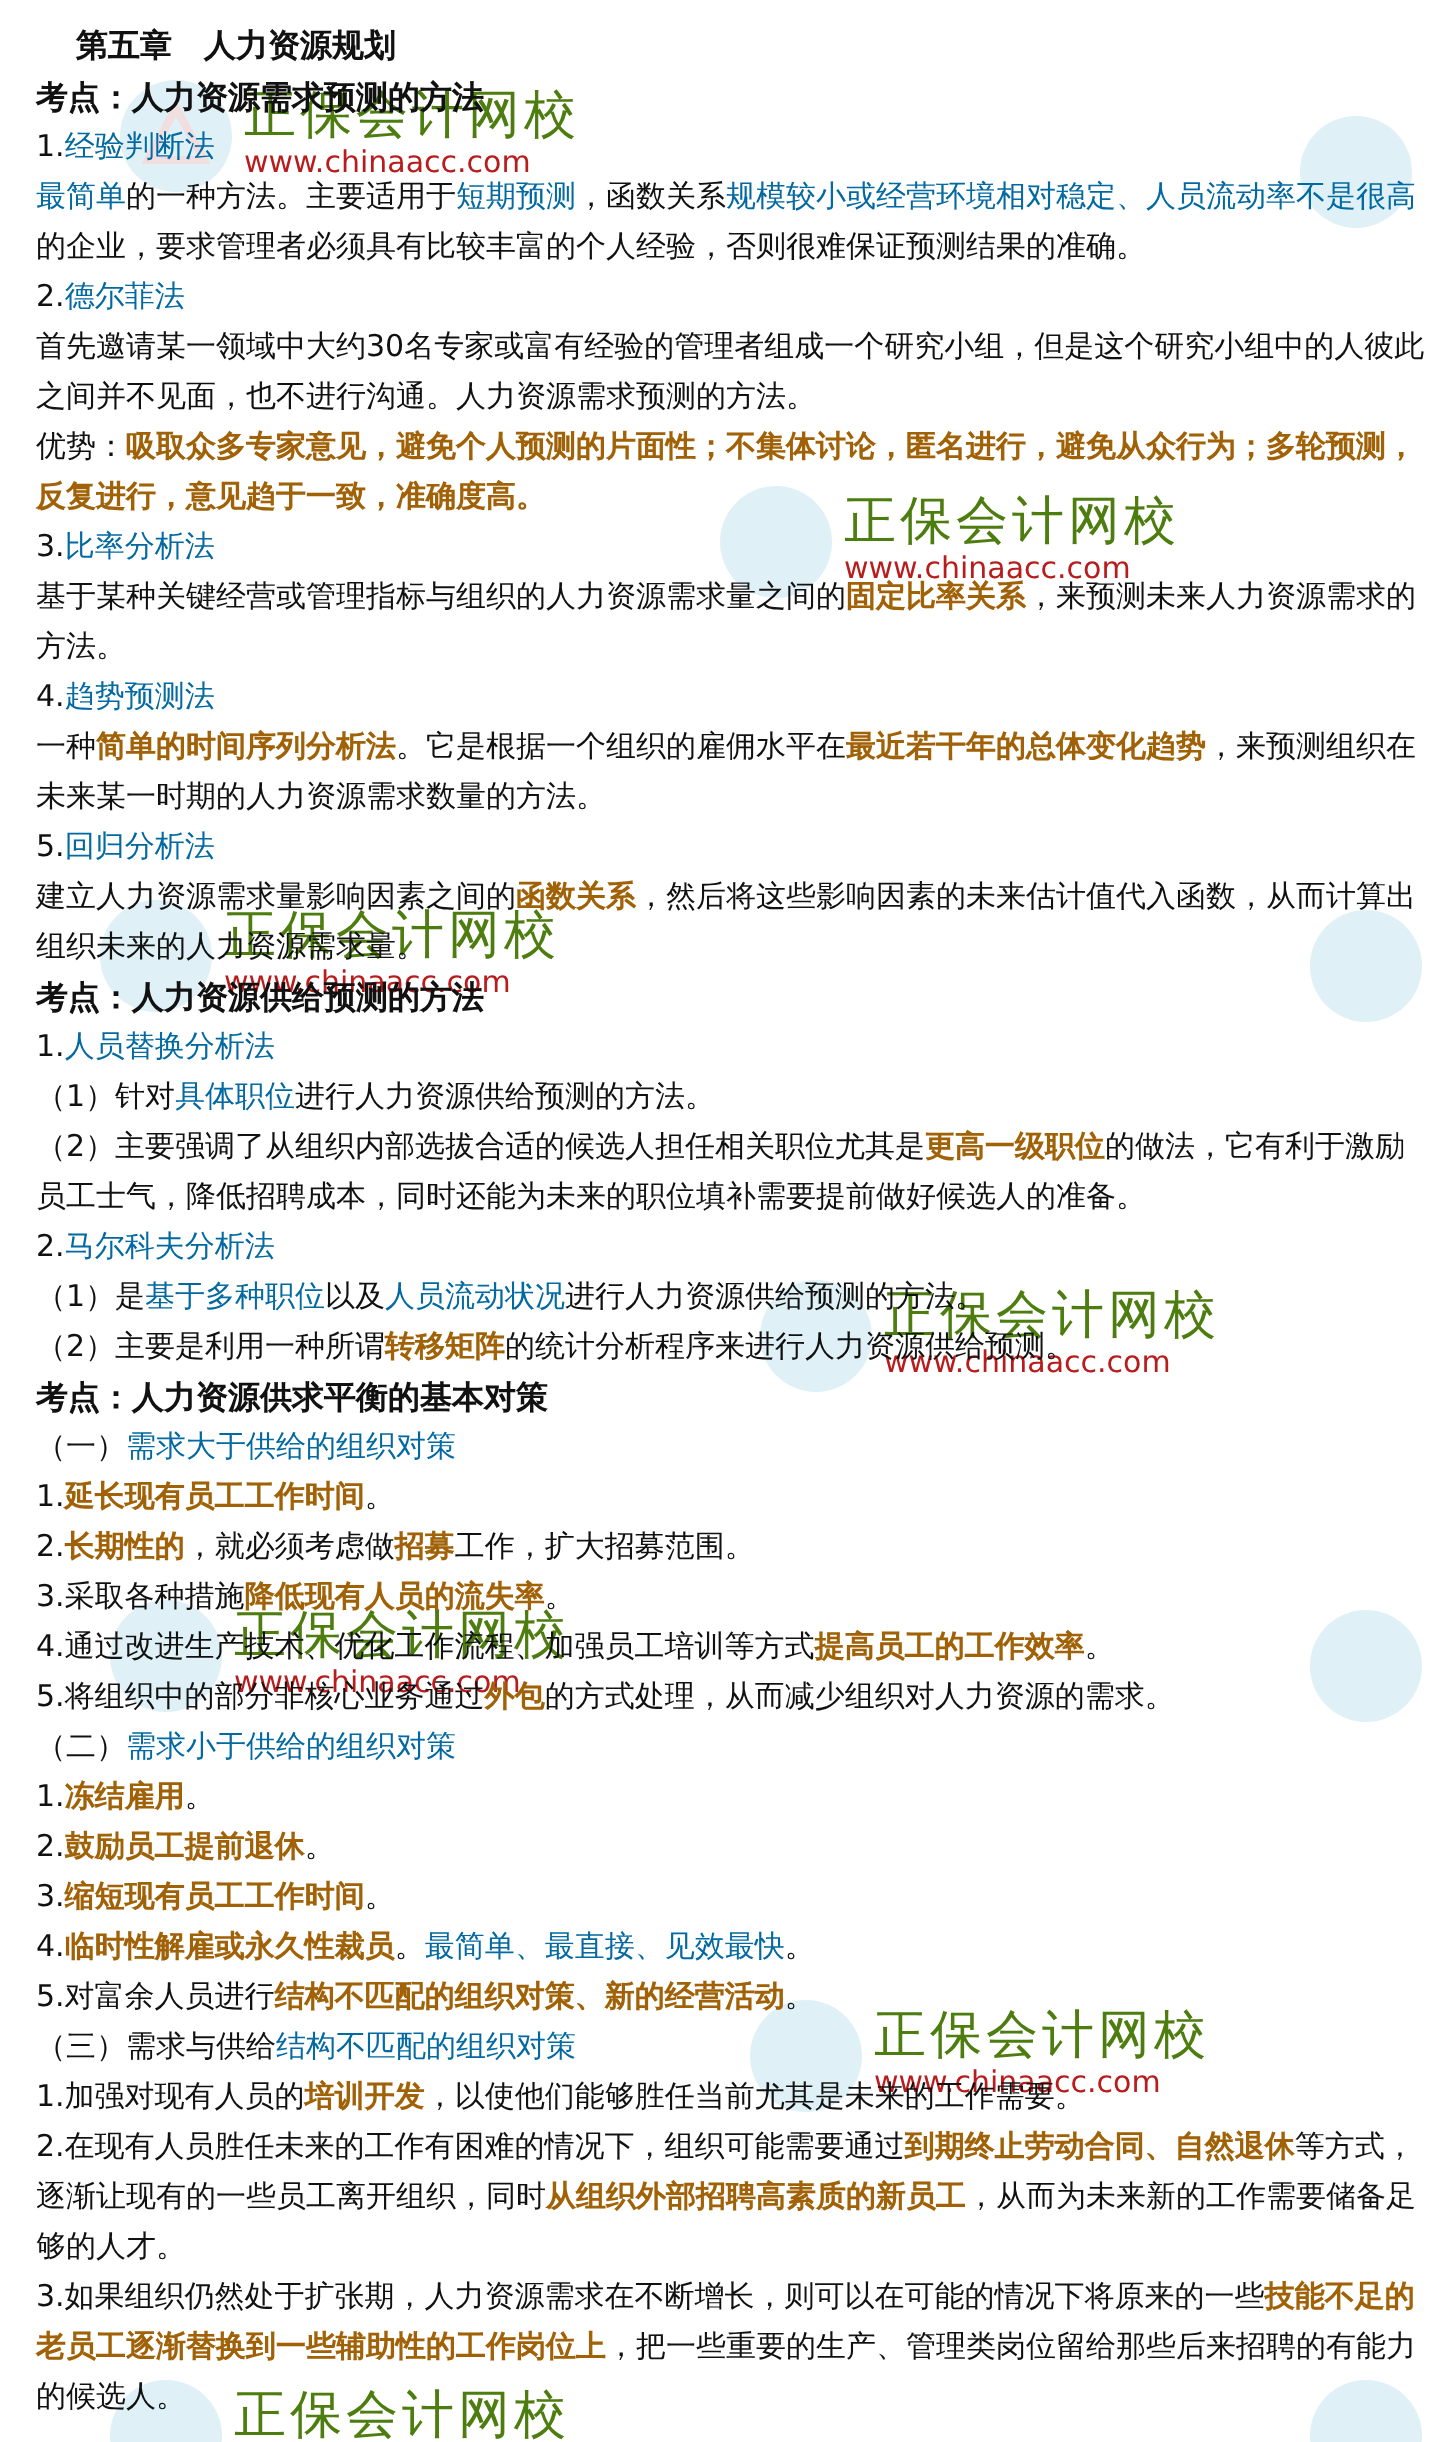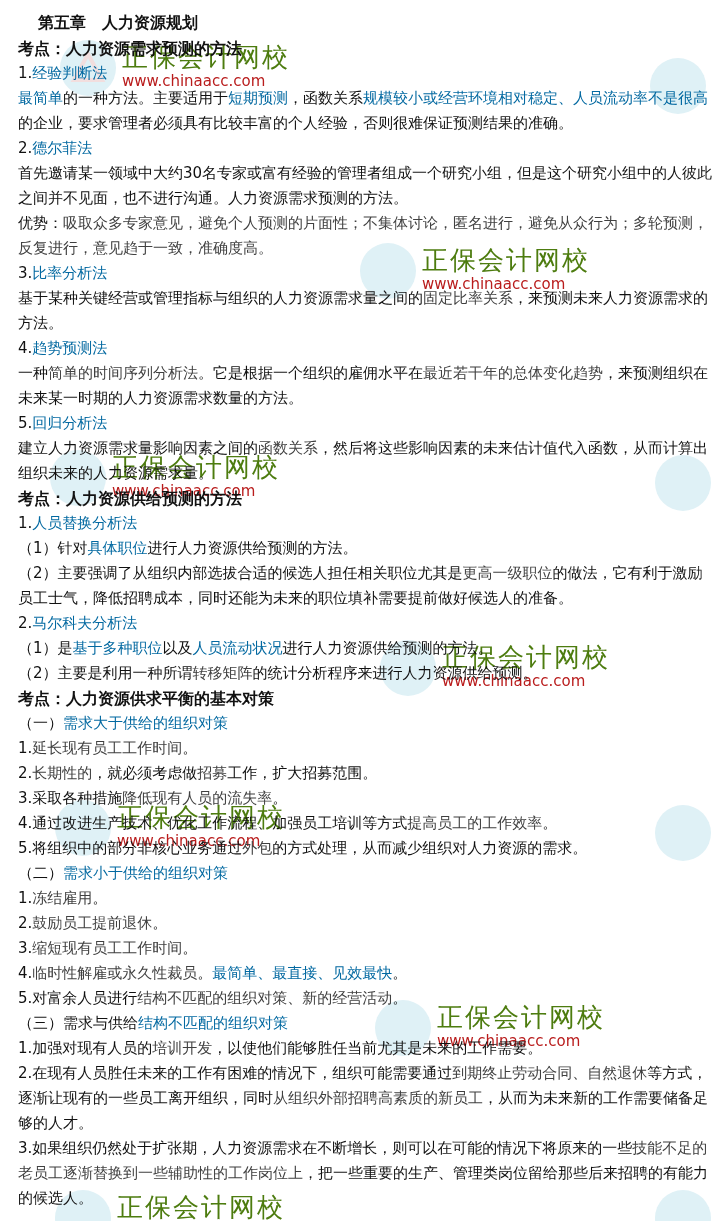--- a/index.html
+++ b/index.html
@@ -6,21 +6,21 @@
   body {
     width: 722px; height: 1221px; overflow: hidden; position: relative;
     font-family: "DejaVu Sans", "Liberation Sans", sans-serif;
     font-size: 15px; color: #111111;
   }
   .page { position: relative; padding: 10px 8px 0 18px; z-index: 2; }
   .line { line-height: 25px; white-space: normal; word-break: break-all; margin: 0; }
   .title { font-weight: bold; font-size: 16px; line-height: 26px; padding-left: 20px; }
   .heading { font-weight: bold; font-size: 16px; }
   .red { color: #0369a1; }
-  .blue { color: #404040; }
+  .blue { color: #a16207; font-weight: bold; }
   .wm { position: absolute; z-index: 1; pointer-events: none; }
   .wm-logo { width: 56px; height: 56px; border-radius: 50%; background: #dff1f6; position: absolute; }
   .wm-logo svg { position: absolute; left: 10px; top: 10px; }
   .wm-text { position: absolute; left: 62px; top: 0; color: #4d7c0f; font-size: 26px; letter-spacing: 2px; white-space: nowrap; }
   .wm-url { position: absolute; left: 62px; top: 32px; color: #b91c1c; font-size: 15px; white-space: nowrap; }
 </style>
 </head>
 <body>
 
 <div class="wm" style="left:60px;top:40px;width:300px;height:60px;">

